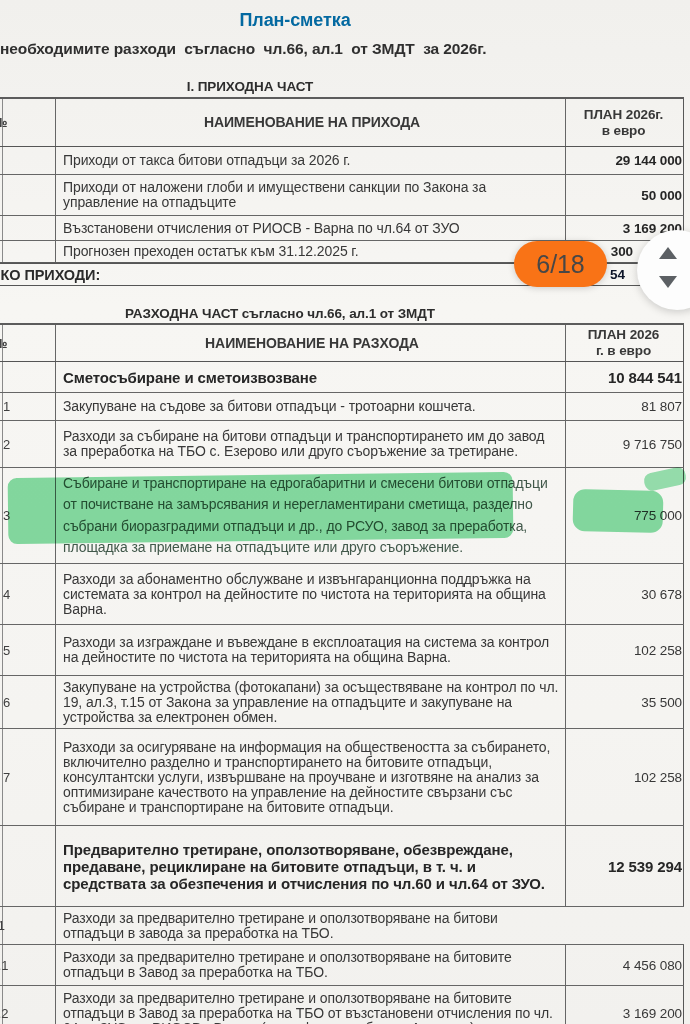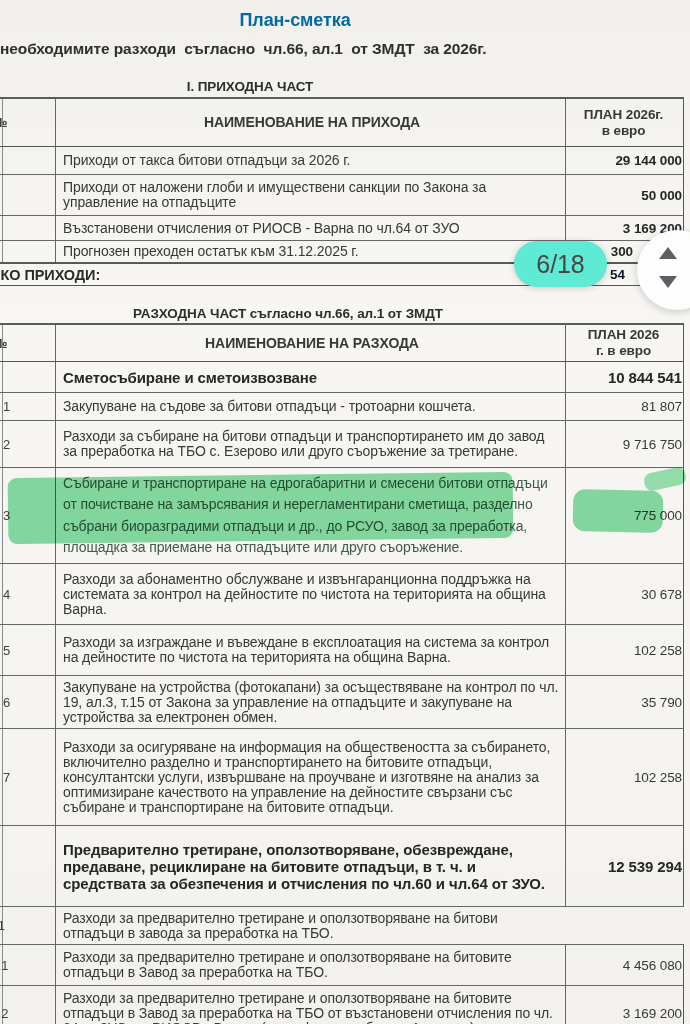--- a/index.html
+++ b/index.html
@@ -6,21 +6,21 @@
   body{
     width:690px;height:1024px;overflow:hidden;position:relative;
     background:linear-gradient(180deg,#f1f0ed 0%,#f7f6f3 30%,#f5f4f1 70%,#f2f1ee 100%);
     font-family:"Liberation Sans","DejaVu Sans",sans-serif;
     color:#383838;letter-spacing:-0.1px;
   }
   .titlebox{width:590px;text-align:center;margin-top:10px;font-size:18px;font-weight:bold;color:#0369a1;}
   .subtitle{margin-top:9px;padding-left:0;font-size:15.5px;font-weight:bold;color:#2f2f2f;white-space:pre-wrap;}
   .secheading{font-weight:bold;font-size:13.5px;color:#2d2d2d;text-align:center;}
   .rev-heading{width:500px;margin-top:21px;}
-  .exp-heading{width:560px;margin-top:20px;padding-left:8px;}
+  .exp-heading{width:560px;margin-top:20px;}
   .tbl{position:relative;width:684px;border-top:2px solid #5c5c5c;border-bottom:1.5px solid #5c5c5c;}
   .tbl::before{content:"";position:absolute;left:2px;top:0;bottom:0;width:1px;background:#8a8a8a;}
   .row{display:grid;grid-template-columns:55px 510px 119px;border-bottom:1px solid #666;position:relative;}
   .row:last-child{border-bottom:none;}
   .cnum{position:relative;overflow:hidden;font-size:13px;color:#3f3f3f;display:flex;align-items:center;}
   .cnum span{position:relative;white-space:nowrap;}
   .n-plain{left:3px;}
   .n-half2{left:-7px;}
   .n-c1{left:-13px;}
   .n-c2{left:-20px;}
@@ -37,21 +37,21 @@
   .hlrow .cname{line-height:21.5px;font-size:14px;color:#41584a;}
   .totalrow{width:684px;border-top:1.5px solid #555;border-bottom:1.5px solid #555;position:relative;
             height:21px;overflow:hidden;display:flex;align-items:center;}
   .totalrow .tlabel{font-weight:bold;font-size:14.5px;color:#2b2b2b;margin-left:-40px;white-space:nowrap;}
   .totalrow .tval{position:absolute;left:610px;font-weight:bold;font-size:13.5px;color:#0f172a;}
   .frag300{position:absolute;right:50px;font-weight:bold;color:#262626;}
   .blob{position:absolute;background:#87dfa6;mix-blend-mode:multiply;pointer-events:none;z-index:3;}
   .blob1{left:8px;top:7px;width:505px;height:66px;border-radius:9px;transform:rotate(-0.7deg);}
   .blob2{left:573px;top:22px;width:90px;height:42px;border-radius:12px;transform:rotate(1.5deg);}
   .blob3{left:644px;top:2px;width:42px;height:18px;border-radius:8px;transform:rotate(-12deg);opacity:.85;}
-  .pill{position:absolute;left:514px;top:241px;width:93px;height:46px;background:#5eead4;border-radius:23px;
+  .pill{position:absolute;left:514px;top:241px;width:93px;height:46px;background:#f97316;border-radius:23px;
         box-shadow:0 1px 7px rgba(0,0,0,.18);display:flex;align-items:center;justify-content:center;
         font-size:25px;color:#474747;z-index:10;}
   .scrollwidget{position:absolute;left:637px;top:230px;width:80px;height:80px;background:#fdfdfd;border-radius:50%;
         box-shadow:0 2px 8px rgba(0,0,0,.18);z-index:10;}
   .tri{width:0;height:0;position:absolute;left:22px;cursor:pointer;}
   .tri-up{top:17px;border-left:9px solid transparent;border-right:9px solid transparent;border-bottom:12px solid #5c6064;}
   .tri-down{top:46px;border-left:9px solid transparent;border-right:9px solid transparent;border-top:12px solid #5c6064;}
 </style>
 </head>
 <body>
@@ -164,21 +164,21 @@
       </div>
     <div class="cname">Разходи за изграждане и въвеждане в експлоатация на система за контрол на дейностите по чистота на територията на община Варна.</div>
     <div class="cval">102 258</div>
   </div>
 
   <div class="row" style="min-height:52px">
     <div class="cnum">
         <span class="n-plain">6</span>
       </div>
     <div class="cname">Закупуване на устройства (фотокапани) за осъществяване на контрол по чл. 19, ал.3, т.15 от Закона за управление на отпадъците и закупуване на устройства за електронен обмен.</div>
-    <div class="cval">35 790</div>
+    <div class="cval">35 500</div>
   </div>
 
   <div class="row" style="min-height:96px">
     <div class="cnum">
         <span class="n-plain">7</span>
       </div>
     <div class="cname">Разходи за осигуряване на информация на обществеността за събирането, включително разделно и транспортирането на битовите отпадъци, консултантски услуги, извършване на проучване и изготвяне на анализ за оптимизиране качеството на управление на дейностите свързани със събиране и транспортиране на битовите отпадъци.</div>
     <div class="cval">102 258</div>
   </div>
 

